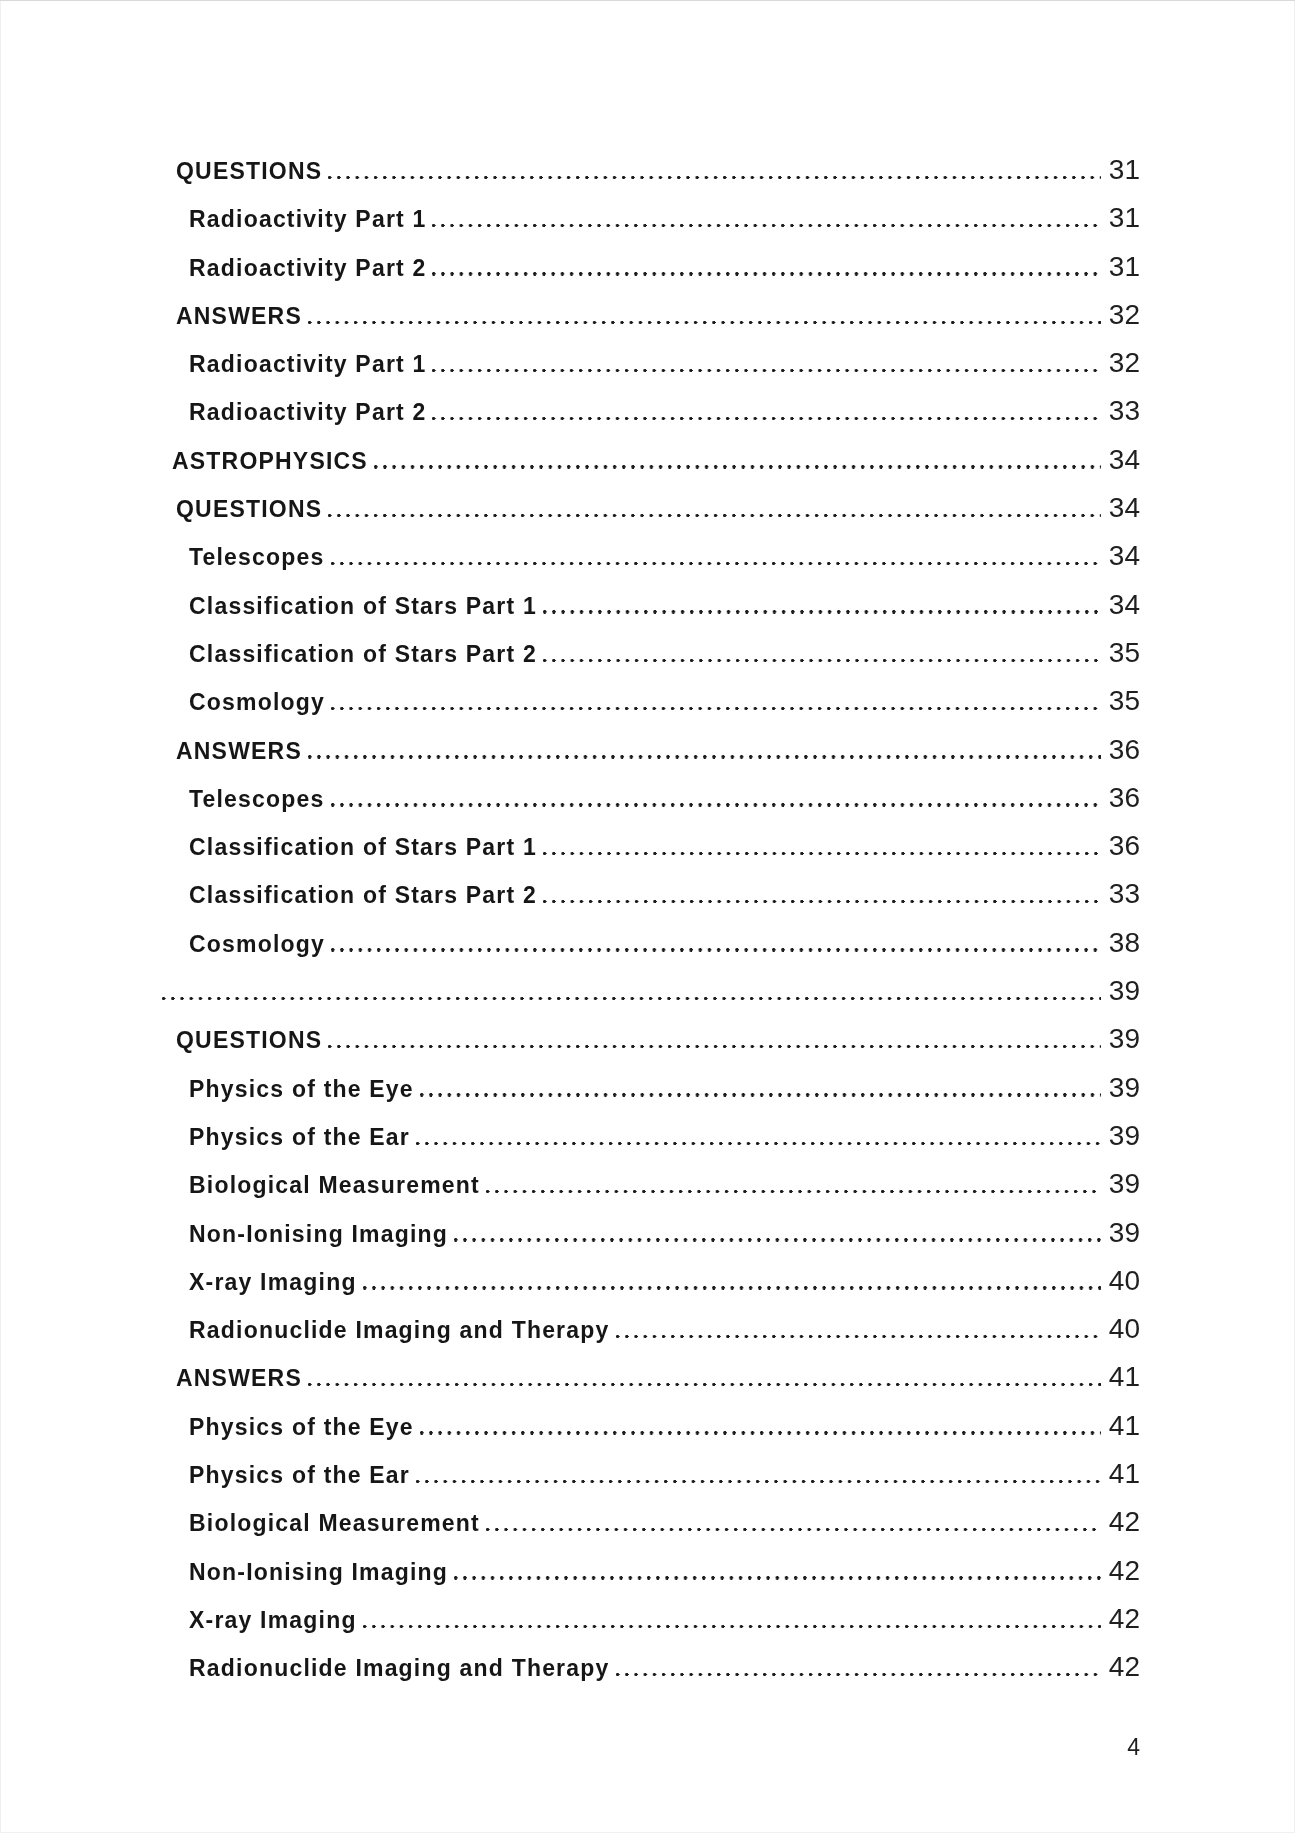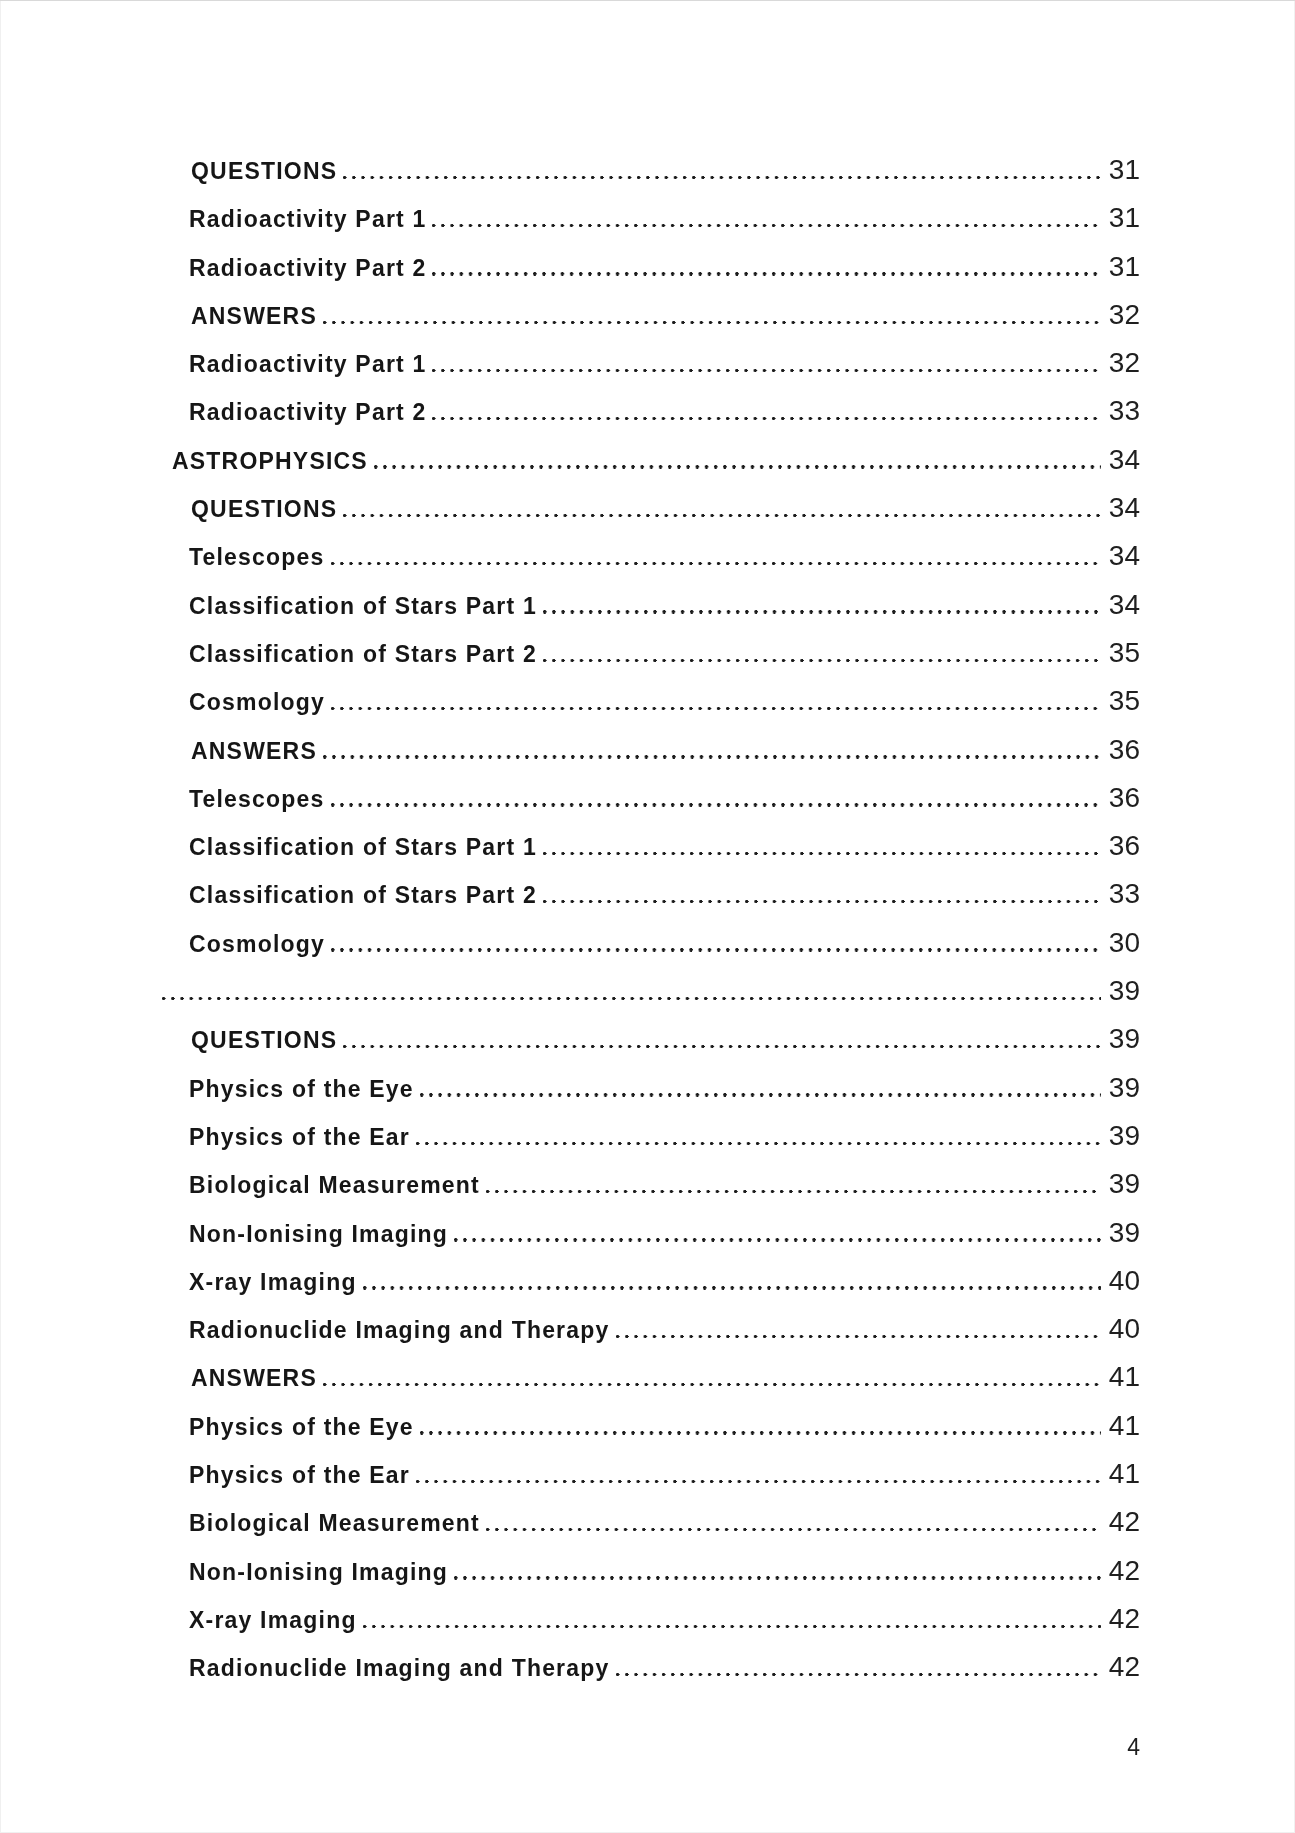--- a/index.html
+++ b/index.html
@@ -30,21 +30,21 @@
     line-height: 48.3px;
     white-space: nowrap;
   }
   .toc-row .label {
     font-weight: 700;
     font-size: 23px;
     letter-spacing: 1.2px;
     color: #161616;
   }
   .toc-row.level-1 .label { margin-left: 16px; }
-  .toc-row.level-2 .label { margin-left: 35px; }
+  .toc-row.level-2 .label { margin-left: 20px; }
   .toc-row.level-3 .label { margin-left: 33px; }
   .leader {
     flex: 1;
     height: 3.4px;
     margin-left: 6px;
     margin-right: 8px;
     background-image: radial-gradient(circle at 1.7px 1.7px, #1b1b1b 1.55px, rgba(0,0,0,0) 1.9px);
     background-size: 9.2px 3.4px;
     background-repeat: repeat-x;
     background-position: left bottom;
@@ -147,21 +147,21 @@
         <span class="page-num">36</span>
       </div>
       <div class="toc-row level-3">
         <span class="label">Classification of Stars Part 2</span>
         <span class="leader"></span>
         <span class="page-num">33</span>
       </div>
       <div class="toc-row level-3">
         <span class="label">Cosmology</span>
         <span class="leader"></span>
-        <span class="page-num">30</span>
+        <span class="page-num">38</span>
       </div>
       <div class="toc-row level-1">
         <span class="leader"></span>
         <span class="page-num">39</span>
       </div>
       <div class="toc-row level-2">
         <span class="label">QUESTIONS</span>
         <span class="leader"></span>
         <span class="page-num">39</span>
       </div>

